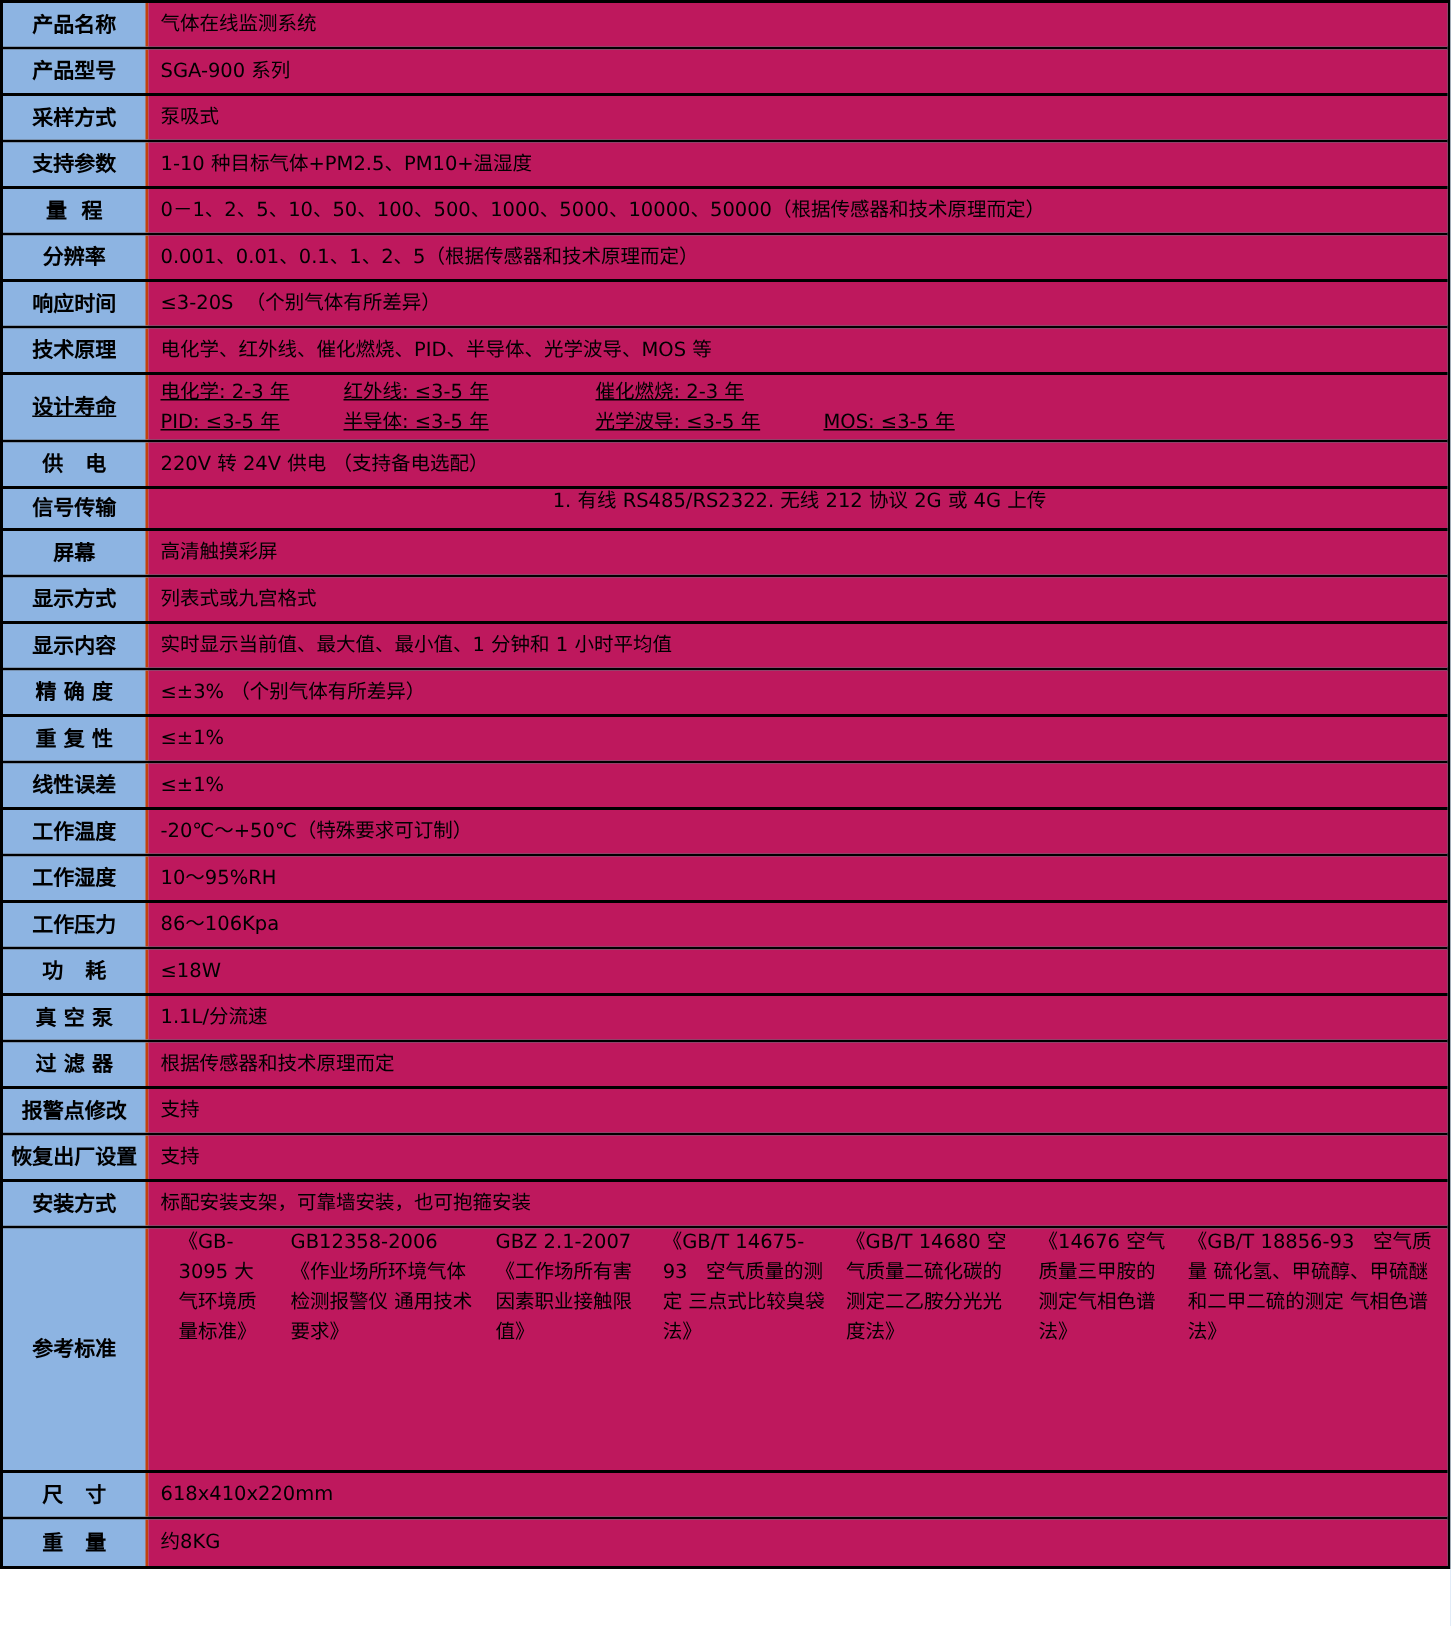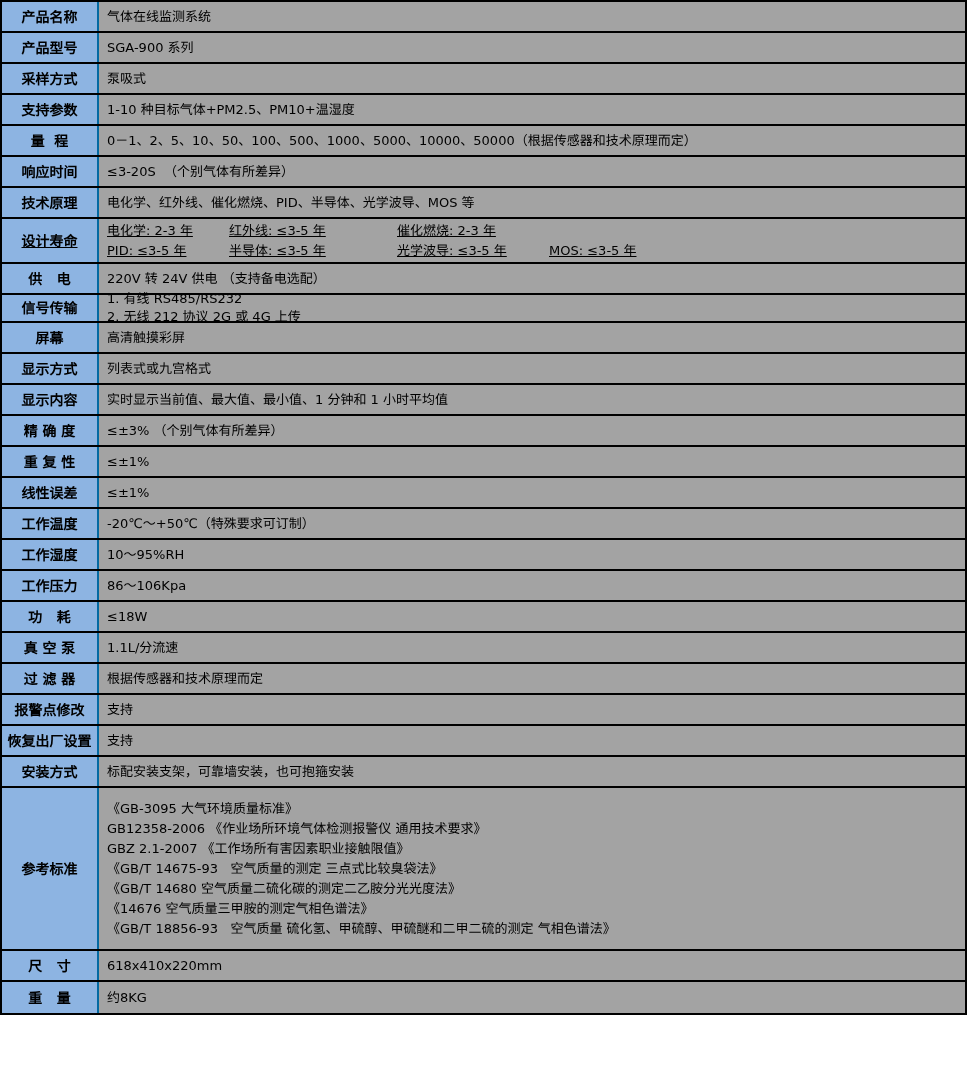--- a/index.html
+++ b/index.html
@@ -22,50 +22,50 @@
     border-bottom: 2px solid #000000;
   }
   .row:last-child { border-bottom: none; }
   .row.h45 { height: 45px; text-decoration: underline; }
   .row.h40 { height: 28px; }
   .row.h163 { height: 163px; }
   .lbl {
     width: 97px;
     min-width: 97px;
     box-sizing: border-box;
-    border-right: 2px solid #0369a1;
+    border-right: 2px solid #c2410c;
     background: #8DB4E2;
     display: flex;
     align-items: center;
     justify-content: center;
     text-align: center;
     font-weight: bold;
     font-size: 14px;
     line-height: 16px;
     padding: 0 2px;
     white-space: pre-wrap;
   }
   .val {
     flex: 1;
-    background: #a3a3a3;
+    background: #be185d;
     display: flex;
     align-items: center;
     padding-left: 8px;
     padding-right: 6px;
     font-size: 13px;
     line-height: 16px;
     white-space: pre-wrap;
   }
   .val.multiline {
-    flex-direction: column;
+    flex-direction: row;
     align-items: flex-start;
     justify-content: center;
   }
   .val.multiline .line { line-height: 18px; }
-  .val.standards .line { line-height: 20px; }
+  .val.standards .line { line-height: 20px; margin-left: 12px; }
   .life-grid {
     display: grid;
     grid-template-columns: 122px 168px 152px auto;
     width: 100%;
     line-height: 20px;
   }
 </style>
 </head>
 <body>
 
@@ -89,20 +89,24 @@
   <div class="row">
     <div class="lbl">支持参数</div>
     <div class="val">1-10 种目标气体+PM2.5、PM10+温湿度</div>
   </div>
 
   <div class="row">
     <div class="lbl">量  程</div>
     <div class="val">0－1、2、5、10、50、100、500、1000、5000、10000、50000（根据传感器和技术原理而定）</div>
   </div>
 
+  <div class="row">
+    <div class="lbl">分辨率</div>
+    <div class="val">0.001、0.01、0.1、1、2、5（根据传感器和技术原理而定）</div>
+  </div>
 
 
   <div class="row">
     <div class="lbl">响应时间</div>
     <div class="val">≤3-20S  （个别气体有所差异）</div>
   </div>
 
   <div class="row">
     <div class="lbl">技术原理</div>
     <div class="val">电化学、红外线、催化燃烧、PID、半导体、光学波导、MOS 等</div>

